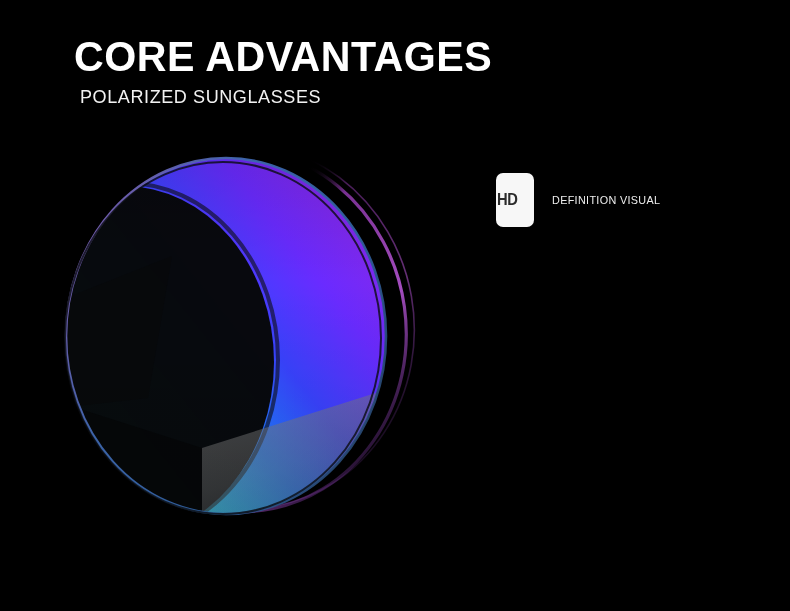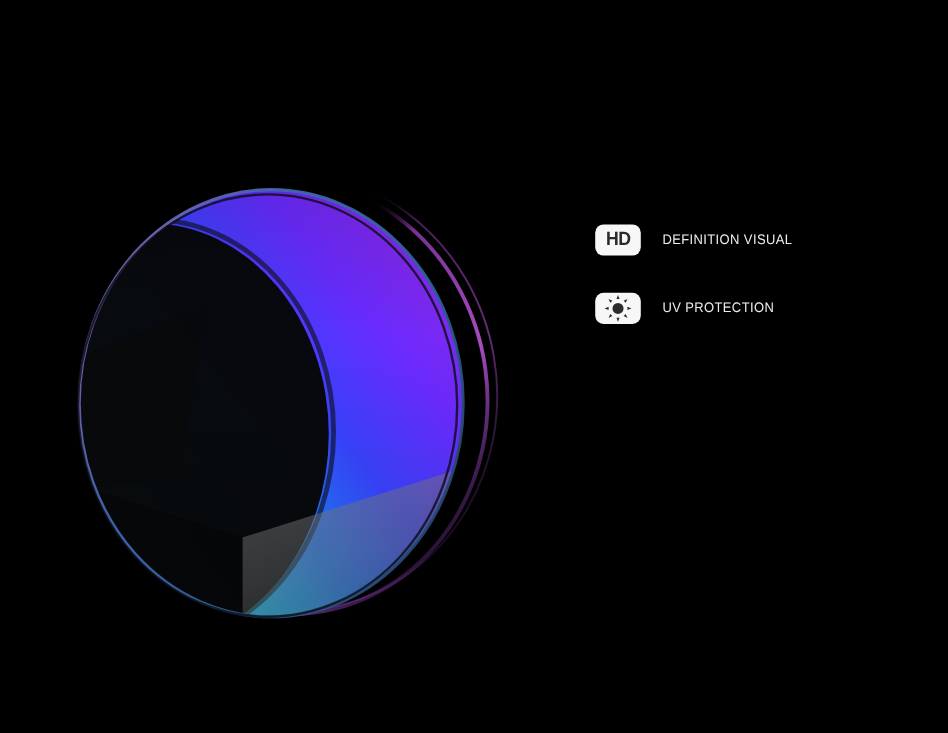--- a/index.html
+++ b/index.html
@@ -75,26 +75,25 @@
     height: 38px;
     margin-bottom: 19px;
     display: flex;
     align-items: center;
   }
   .feature-row:last-child { margin-bottom: 0; }
 
   .icon-tile {
     flex: 0 0 auto;
     width: 38px;
-    height: 26px;
+    height: 54px;
     border-radius: 7px;
     background: #f7f7f7;
     display: flex;
     align-items: center;
-    justify-content: center;
     box-shadow: 0 0 0 0 rgba(0,0,0,0);
   }
   .icon-tile svg { display: block; }
   .icon-hd {
     font-family: "Liberation Sans", sans-serif;
     font-size: 16px;
     font-weight: 700;
     letter-spacing: -0.3px;
     color: #2b2b2b;
     transform: scaleX(0.92);
@@ -110,20 +109,24 @@
     white-space: nowrap;
     transform: scaleX(0.94);
     transform-origin: left center;
   }
 </style>
 </head>
 <body>
 
 <div id="page">
 
+  <div id="heading-block">
+    <div id="title">CORE ADVANTAGES</div>
+    <div id="subtitle">POLARIZED SUNGLASSES</div>
+  </div>
 
   <div id="lens-art">
     <svg viewBox="0 0 370 386" xmlns="http://www.w3.org/2000/svg">
       <defs>
 
         <linearGradient id="coatGrad" x1="0.05" y1="0.92" x2="0.95" y2="0.12">
           <stop offset="0%" stop-color="#13e9fb"></stop>
           <stop offset="20%" stop-color="#17cdfb"></stop>
           <stop offset="40%" stop-color="#1f7dff"></stop>
           <stop offset="58%" stop-color="#3943ff"></stop>
@@ -206,38 +209,20 @@
 
   <div id="feature-list">
 
     <div class="feature-row">
       <div class="icon-tile">
         <span class="icon-hd">HD</span>
       </div>
       <div class="feature-label">DEFINITION VISUAL</div>
     </div>
 
-    <div class="feature-row">
-      <div class="icon-tile">
-        <svg width="24" height="24" viewBox="0 0 24 24" fill="#2b2b2b" aria-hidden="true">
-          <circle cx="12" cy="12" r="4.6"></circle>
-          <g>
-            <path d="M12 0.8 L13.3 4.2 L10.7 4.2 Z"></path>
-            <path d="M12 23.2 L10.7 19.8 L13.3 19.8 Z"></path>
-            <path d="M0.8 12 L4.2 10.7 L4.2 13.3 Z"></path>
-            <path d="M23.2 12 L19.8 13.3 L19.8 10.7 Z"></path>
-            <path d="M4.1 4.1 L7.3 5.6 L5.6 7.3 Z"></path>
-            <path d="M19.9 19.9 L16.7 18.4 L18.4 16.7 Z"></path>
-            <path d="M19.9 4.1 L18.4 7.3 L16.7 5.6 Z"></path>
-            <path d="M4.1 19.9 L5.6 16.7 L7.3 18.4 Z"></path>
-          </g>
-        </svg>
-      </div>
-      <div class="feature-label">UV PROTECTION</div>
-    </div>
 
 
 
 
 
   </div>
 
 </div>
 
 </body></html>

